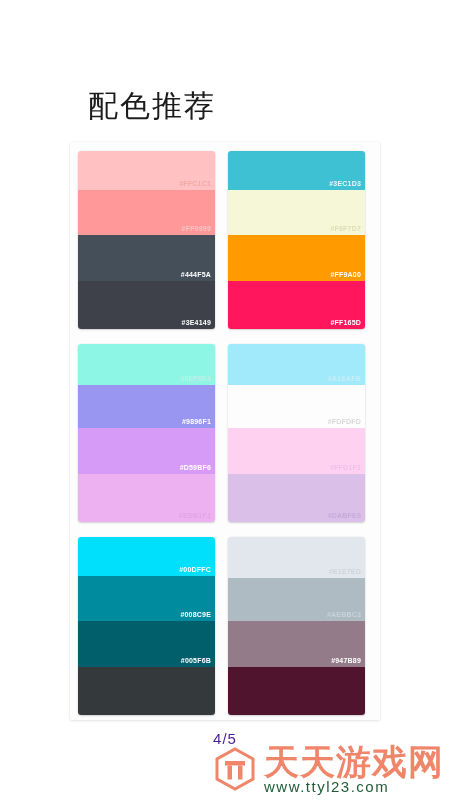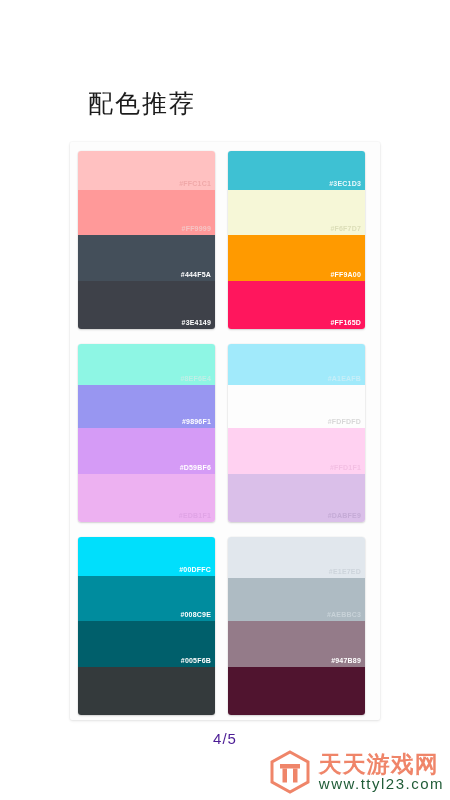--- a/index.html
+++ b/index.html
@@ -20,21 +20,21 @@
   .screen {
     position: absolute;
     inset: 0;
     background: #ffffff;
   }
 
   .page-title {
     position: absolute;
     left: 88px;
     top: 64px;
-    font-size: 25px;
+    font-size: 30px;
     line-height: 44px;
     letter-spacing: 2px;
     color: #1c1c1c;
     font-weight: 400;
     white-space: nowrap;
   }
 
   
   .sheet {
     position: absolute;
@@ -114,21 +114,21 @@
     width: 42px;
     height: 44px;
     flex: 0 0 auto;
   }
   .wm-text {
     display: flex;
     flex-direction: column;
     line-height: 1;
   }
   .wm-title {
-    font-size: 23px;
+    font-size: 35px;
     font-weight: bold;
     color: #ef7f62;
     letter-spacing: 1px;
   }
   .wm-url {
     margin-top: 0;
     font-size: 15px;
     color: #14532d;
     letter-spacing: 1.5px;
   }

